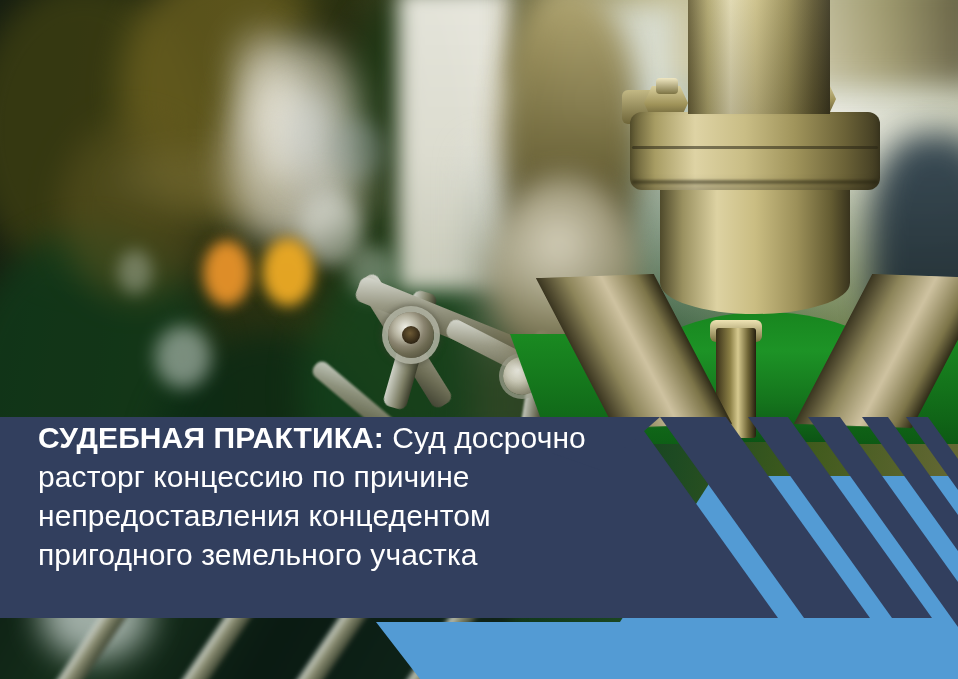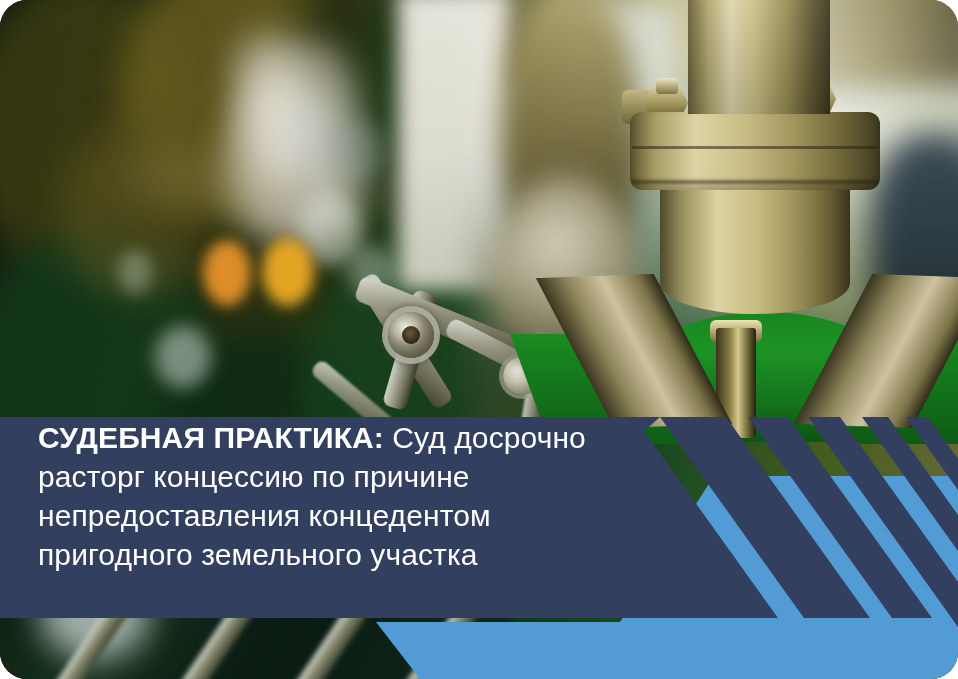--- a/index.html
+++ b/index.html
@@ -3,21 +3,20 @@
 <meta charset="utf-8">
 <style>
   html,body{margin:0;padding:0;background:#fff;}
   body{font-family:"Liberation Sans",sans-serif;}
 
   #banner{
     position:relative;
     width:958px;height:679px;
     overflow:hidden;
     background:#0d1a12;
-    border-radius:27px;
   }
 
   
   .photo{position:absolute;inset:0;overflow:hidden;}
 
   .ph-base{
     position:absolute;inset:0;
     background:
       radial-gradient(120% 90% at 86% 18%, #efeee6 0%, rgba(239,238,230,0) 46%),
       linear-gradient(100deg,#141c10 0%,#20270f 18%,#2e3512 34%,#1d3418 48%,#123a1c 60%,#1d4a22 70%,#3f5a1c 82%,#6d6b3a 100%);

